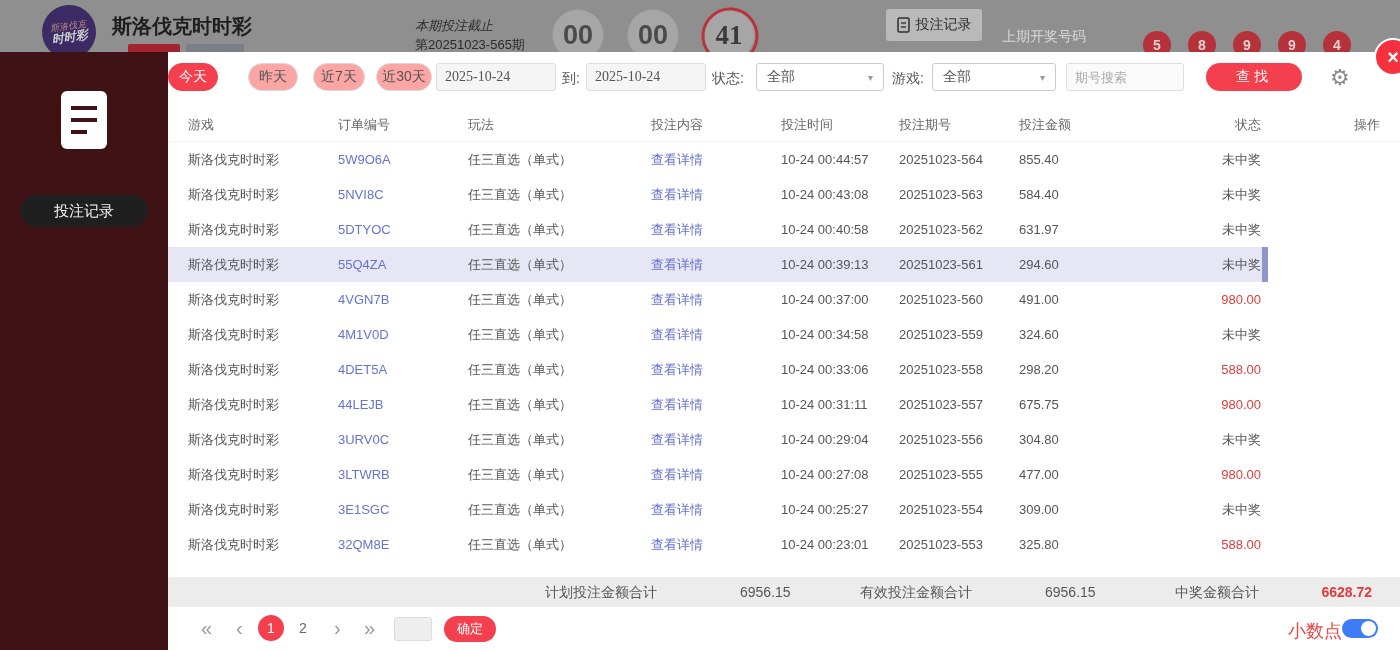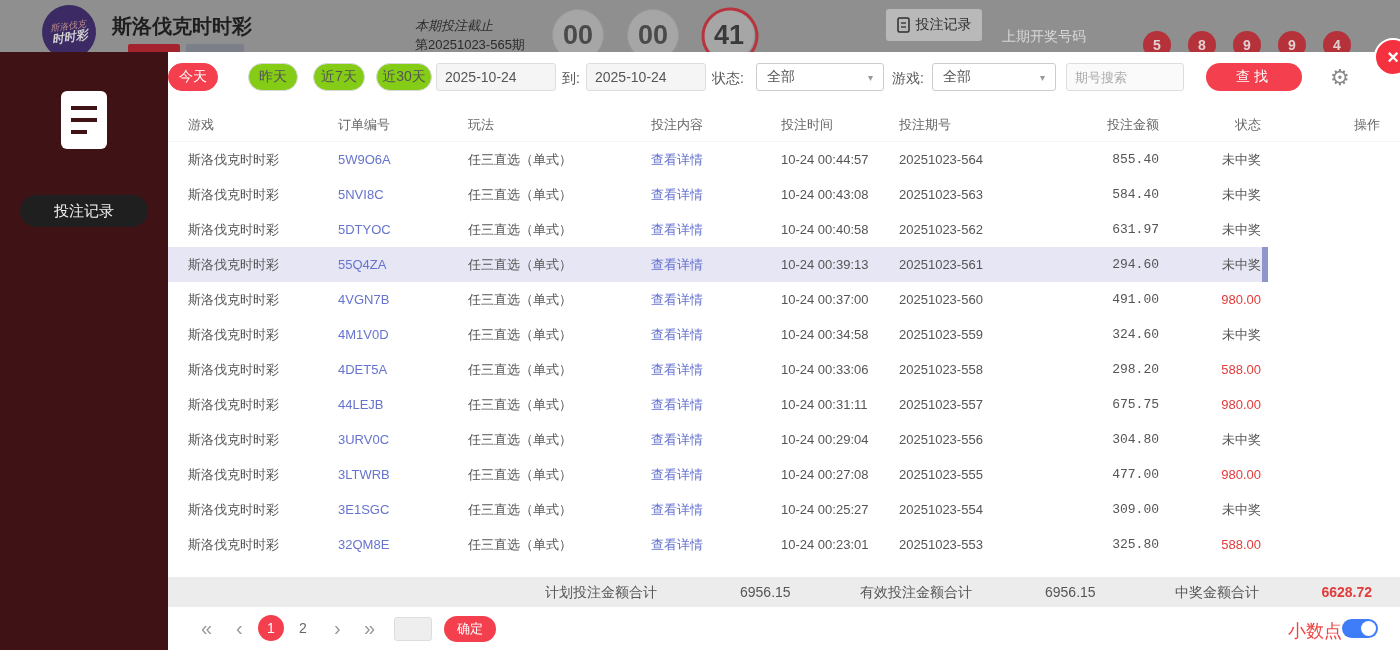--- a/index.html
+++ b/index.html
@@ -18,45 +18,45 @@
   .logo .l2 { font-size:12px; color:#cfcfcf; font-weight:bold; font-style:italic; line-height:13px; }
   .bg-title { position:absolute; left:112px; top:13px; font-size:20px; font-weight:bold; color:#1e1e1e; }
   .tag1 { position:absolute; left:128px; top:44px; width:52px; height:14px; background:#a3242e; border-radius:2px; }
   .tag2 { position:absolute; left:186px; top:44px; width:58px; height:14px; background:#7a7f88; border-radius:2px; }
   .deadline1 { position:absolute; left:415px; top:17px; font-size:13px; color:#2b2b2b;font-style:italic; }
   .deadline2 { position:absolute; left:415px; top:36px; font-size:13px; color:#2b2b2b; }
   .cd { position:absolute; top:9px; width:52px; height:52px; border-radius:50%;
         background:#a6a6a6; border:1px solid #9a9a9a;
         display:flex; align-items:center; justify-content:center;
         font-size:27px; font-weight:600; color:#4a4a4a; }
-  .cd1 { left:552px; } .cd2 { left:627px; } .cd3 { left:703px; color:#3a3a3a; }
+  .cd1 { left:552px; } .cd2 { left:627px; } .cd3 { left:703px; color:#3a3a3a;font-family:Liberation Serif, serif; }
   .cd3 svg { position:absolute; left:-4px; top:-4px; }
   .bg-record-btn { position:absolute; left:886px; top:9px; width:96px; height:32px; background:#b9b9b9;
         border-radius:3px; display:flex; align-items:center; justify-content:center; gap:6px;
         font-size:14px; color:#2e2e2e; }
   .last-draw-label { position:absolute; left:1002px; top:28px; font-size:14px; color:#d8d8d8; }
   .ball { position:absolute; top:31px; width:28px; height:28px; border-radius:50%; background:#b5323a;
         color:#e2d0d0; font-size:14px; font-weight:bold; display:flex; align-items:center; justify-content:center; }
   .b0{left:1143px;} .b1{left:1188px;} .b2{left:1233px;} .b3{left:1278px;} .b4{left:1323px;}
   
   .sidebar { position:absolute; left:0; top:52px; width:168px; height:598px; background:#3f1216; }
   .doc-icon { position:absolute; left:54px; top:36px; }
   .side-item { position:absolute; left:20px; width:128px; height:32px; border-radius:16px;
         display:flex; align-items:center; justify-content:center; font-size:15px; color:#f2f2f2; cursor:pointer; }
   .side-item.active { background:#1f1f1f; }
   .si0 { top:143px; } .si1 { top:184px; }
   
   .modal { position:absolute; left:168px; top:52px; width:1232px; height:598px; background:#ffffff; }
   .qbtn { position:absolute; top:11px; height:28px; border-radius:14px; border:1px solid #d9d9d9;
-        background:#84cc16; color:#555; font-size:14px; display:flex; align-items:center; justify-content:center; cursor:pointer; }
+        background:#fca5a5; color:#555; font-size:14px; display:flex; align-items:center; justify-content:center; cursor:pointer; }
   .qbtn.active { background:#f4404e; border-color:#f4404e; color:#fff; }
   .q0{left:0;width:50px;} .q1{left:80px;width:50px;} .q2{left:145px;width:52px;} .q3{left:208px;width:56px;}
   .date-input { position:absolute; top:11px; height:28px; width:120px; background:#f5f5f5;
         border:1px solid #ddd; border-radius:3px; font-size:14px; color:#555; padding:0 8px;
-        font-family:Liberation Sans, sans-serif; }
+        font-family:Liberation Serif, serif; }
   .d1{left:268px;} .d2{left:418px;}
   .flabel { position:absolute; top:18px; font-size:14px; color:#555; }
   .fl-to{left:394px;} .fl-status{left:544px;} .fl-game{left:724px;}
   .fselect { position:absolute; top:11px; height:28px; background:#fff; border:1px solid #ccc; border-radius:3px;
         display:flex; align-items:center; justify-content:space-between; padding:0 10px; font-size:14px; color:#555; cursor:pointer; }
   .s1{left:588px;width:128px;} .s2{left:764px;width:124px;}
   .fselect .chev { font-size:10px; color:#999; }
   .issue-input { position:absolute; left:898px; top:11px; width:118px; height:28px; background:#fafafa;
         border:1px solid #ddd; border-radius:3px; font-size:13px; color:#555; padding:0 8px;
         font-family:"Liberation Sans","DejaVu Sans",sans-serif; }
@@ -64,21 +64,21 @@
   .search-btn { position:absolute; left:1038px; top:11px; width:96px; height:28px; border-radius:14px;
         background:#f4404e; border:none; color:#fff; font-size:14px; letter-spacing:4px; cursor:pointer;
         font-family:"Liberation Sans","DejaVu Sans",sans-serif; }
   .gear { position:absolute; left:1162px; top:13px; font-size:22px; color:#8a8a8a; cursor:pointer; }
   
   .table { position:absolute; left:0; top:56px; width:1232px; }
   .tr { display:flex; align-items:center; height:35px; padding:0 20px; position:relative; font-size:13px; color:#555; }
   .thead .tr { height:34px; color:#666; border-bottom:1px solid #f5f5f5; }
   .td { overflow:hidden; white-space:nowrap; }
   .c1{width:150px;} .c2{width:130px;} .c3{width:183px;} .c4{width:130px;} .c5{width:118px;} .c6{width:120px;}
-  .c7{width:140px; text-align:right;font-family:Liberation Mono, monospace;} .c8{width:102px; text-align:right;} .c9{flex:1; text-align:right;}
+  .c7{width:140px; text-align:left;} .c8{width:102px; text-align:right;} .c9{flex:1; text-align:right;}
   .link { color:#6673cf; cursor:pointer; }
   .tr.selected { background:linear-gradient(to right,#e6e6f5 0,#e6e6f5 1100px,#ffffff 1100px); }
   .tr.selected::after { content:""; position:absolute; left:1094px; top:0; width:6px; height:100%; background:#8f96cc; }
   .td.win { color:#e23b3b; }
   
   .summary { position:absolute; left:0; top:525px; width:1232px; height:30px; background:#ececec;
         font-size:14px; color:#555; line-height:30px; }
   .summary span { position:absolute; }
   .sm-l1{left:377px;} .sm-v1{left:572px;} .sm-l2{left:692px;} .sm-v2{left:877px;} .sm-l3{left:1007px;}
   .sm-v3{right:28px; color:#e23b3b; font-weight:bold; }

